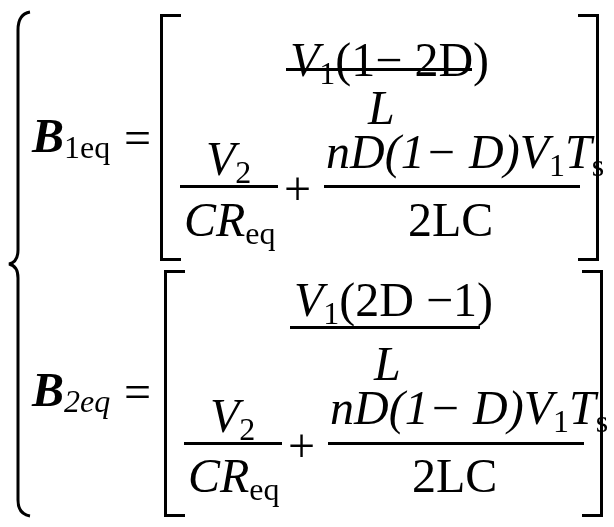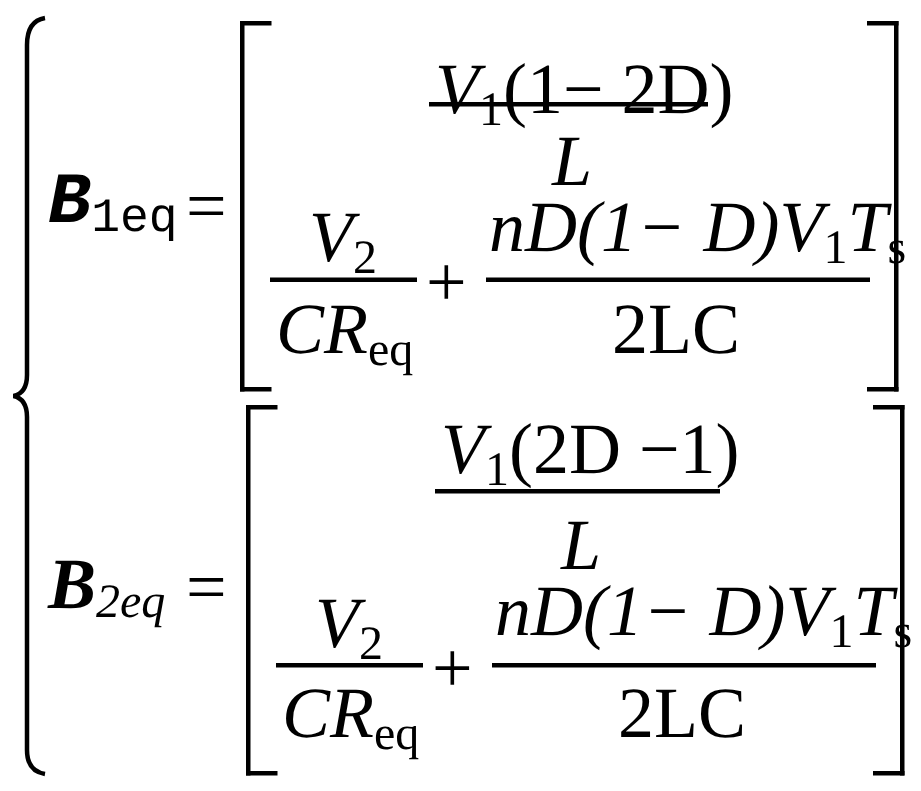--- a/index.html
+++ b/index.html
@@ -16,21 +16,21 @@
   .br { border-left: none; width: 18px; }
 </style>
 </head>
 <body>
 
 <svg class="abs" style="left:0;top:0" width="40" height="527">
   <path d="M30 12 Q18 14 18 30 L18 250 Q18 262 9 264 Q18 266 18 278 L18 500 Q18 514 30 516" fill="none" stroke="#000" stroke-width="3"></path>
 </svg>
 
 <div>
-  <div class="abs t" style="left:32px;top:112px;font-family:Liberation Mono, monospace;">
+  <div class="abs t" style="left:32px;top:112px;">
     <span class="bi">B</span><span class="sub" style="position:relative;top:6px;">1eq</span>
   </div>
   <div class="abs t" style="left:124px;top:114px;">=</div>
 
   <div class="bracket bl" style="left:160px;top:14px;height:241px;"></div>
   <div class="bracket br" style="left:578px;top:14px;height:241px;"></div>
 
   <div class="abs t" style="left:290px;top:20px;margin-top:16px;">
     <span class="it">V</span><span class="sub" style="position:relative;top:8px;">1</span><span>(1− 2D)</span>
   </div>

